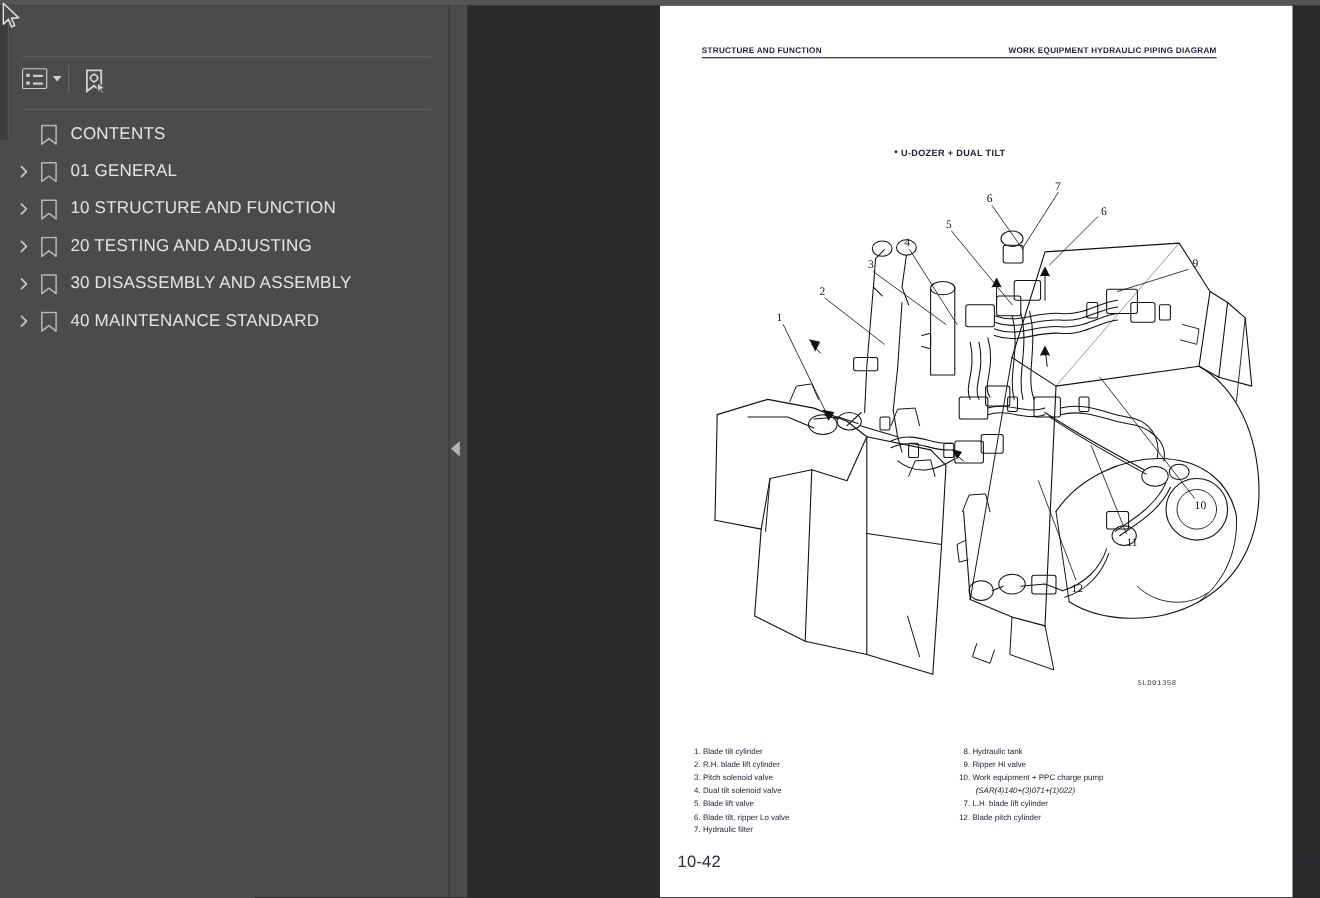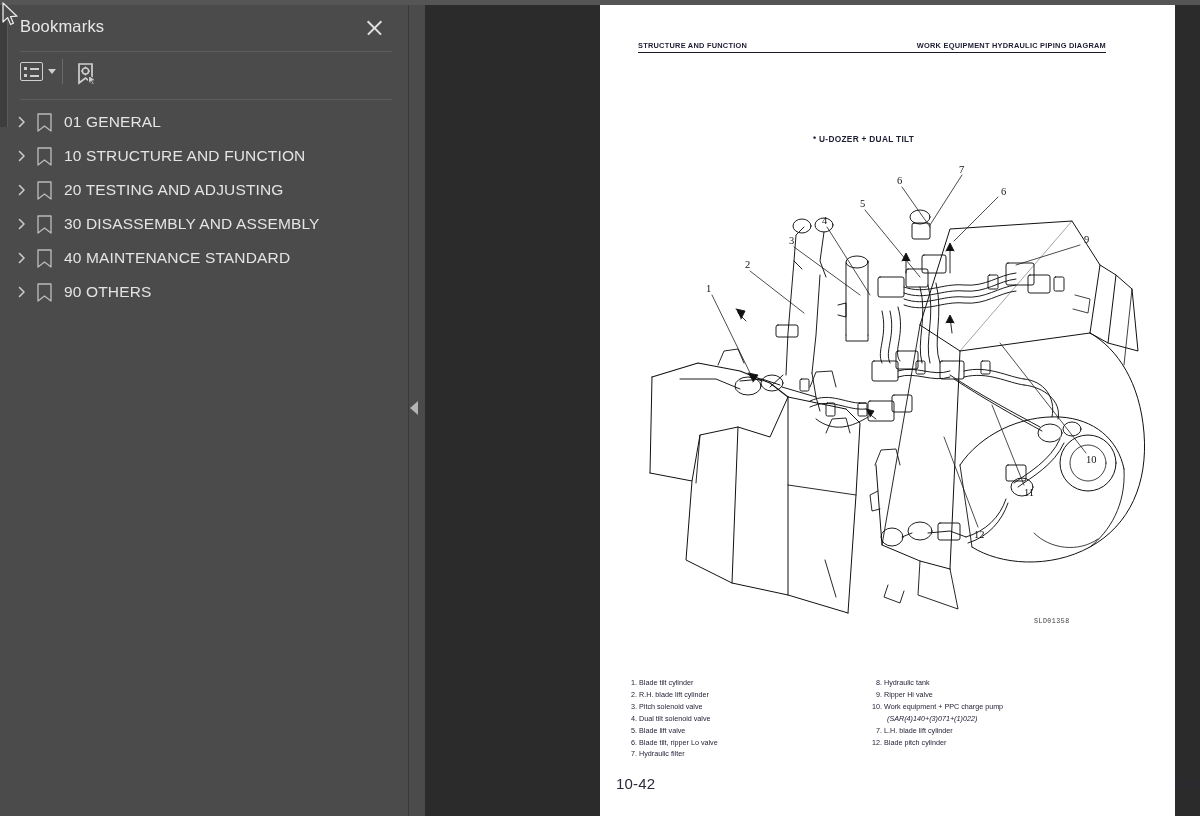--- a/index.html
+++ b/index.html
@@ -263,24 +263,20 @@
 </style>
 </head>
 <body>
 
 <div id="app">
 
   <div class="top-bar"></div>
 
   <div class="sidebar">
 
-    <div class="sidebar-header">
-      <div class="sidebar-title">Bookmarks</div>
-      <div class="close-icon" title="Close"></div>
-    </div>
 
     <div class="divider div-1"></div>
 
     <div class="toolbar">
       <div class="tb-btn tb-options">
         <span class="opt-box">
           <i class="d1"></i>
             <i class="d2"></i>
             <i class="l1"></i>
             <i class="l2"></i>
@@ -295,20 +291,26 @@
           <path d="M13.5 13 L13.5 22 L16 19.6 L17.8 23 L19.4 22.2 L17.6 18.9 L21 18.6 Z" fill="#cfcfcf" stroke="#4b4b4b" stroke-width="1.1"></path>
         </svg>
       </div>
     </div>
     <div class="tb-sep"></div>
 
     <div class="divider div-2"></div>
 
     <div class="bk-list">
         <div class="bk-row">
+          <span class="bk-mark"><svg width="17" height="19" viewBox="0 0 17 19">
+              <path d="M2 1 H15 V18 L8.5 13 L2 18 Z" fill="none" stroke="#b9b9b9" stroke-width="1.35" stroke-linejoin="round"></path>
+            </svg></span>
+          <span class="bk-label">CONTENTS</span>
+        </div>
+        <div class="bk-row">
           <span class="bk-toggle">
             <svg width="12" height="12" viewBox="0 0 12 12">
               <path d="M3.5 1.5 L8 6 L3.5 10.5" fill="none" stroke="#c9c9c9" stroke-width="1.6" stroke-linecap="round" stroke-linejoin="round"></path>
             </svg>
           </span>
           <span class="bk-mark"><svg width="17" height="19" viewBox="0 0 17 19">
               <path d="M2 1 H15 V18 L8.5 13 L2 18 Z" fill="none" stroke="#b9b9b9" stroke-width="1.35" stroke-linejoin="round"></path>
             </svg></span>
           <span class="bk-label">01 GENERAL</span>
         </div>
@@ -348,31 +350,20 @@
         <div class="bk-row">
           <span class="bk-toggle">
             <svg width="12" height="12" viewBox="0 0 12 12">
               <path d="M3.5 1.5 L8 6 L3.5 10.5" fill="none" stroke="#c9c9c9" stroke-width="1.6" stroke-linecap="round" stroke-linejoin="round"></path>
             </svg>
           </span>
           <span class="bk-mark"><svg width="17" height="19" viewBox="0 0 17 19">
               <path d="M2 1 H15 V18 L8.5 13 L2 18 Z" fill="none" stroke="#b9b9b9" stroke-width="1.35" stroke-linejoin="round"></path>
             </svg></span>
           <span class="bk-label">40 MAINTENANCE STANDARD</span>
-        </div>
-        <div class="bk-row">
-          <span class="bk-toggle">
-            <svg width="12" height="12" viewBox="0 0 12 12">
-              <path d="M3.5 1.5 L8 6 L3.5 10.5" fill="none" stroke="#c9c9c9" stroke-width="1.6" stroke-linecap="round" stroke-linejoin="round"></path>
-            </svg>
-          </span>
-          <span class="bk-mark"><svg width="17" height="19" viewBox="0 0 17 19">
-              <path d="M2 1 H15 V18 L8.5 13 L2 18 Z" fill="none" stroke="#b9b9b9" stroke-width="1.35" stroke-linejoin="round"></path>
-            </svg></span>
-          <span class="bk-label">90 OTHERS</span>
         </div>
       </div>
   </div>
 
   <div class="sidebar-edge"></div>
 
   <div class="splitter"></div>
   <div class="collapse-arrow"></div>
 
   <div class="viewer">

